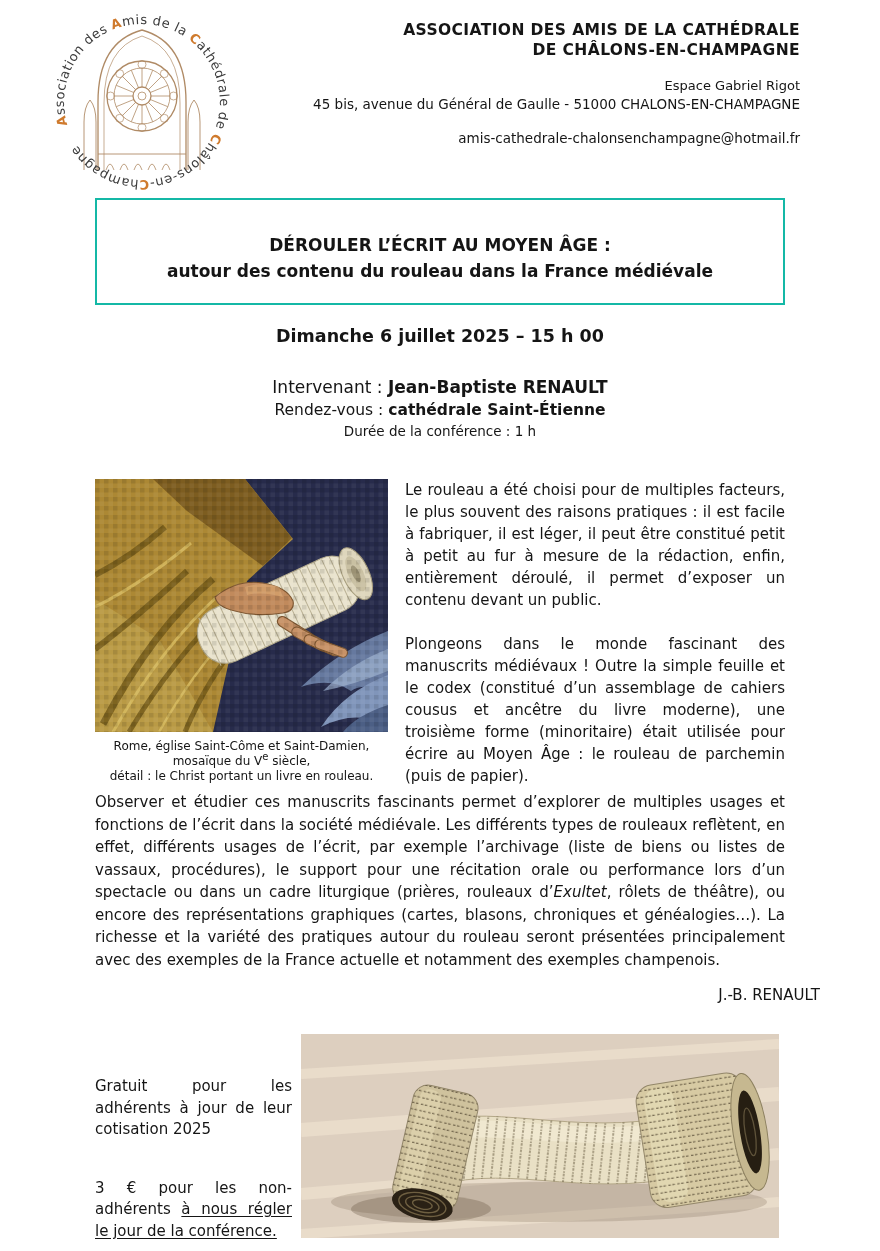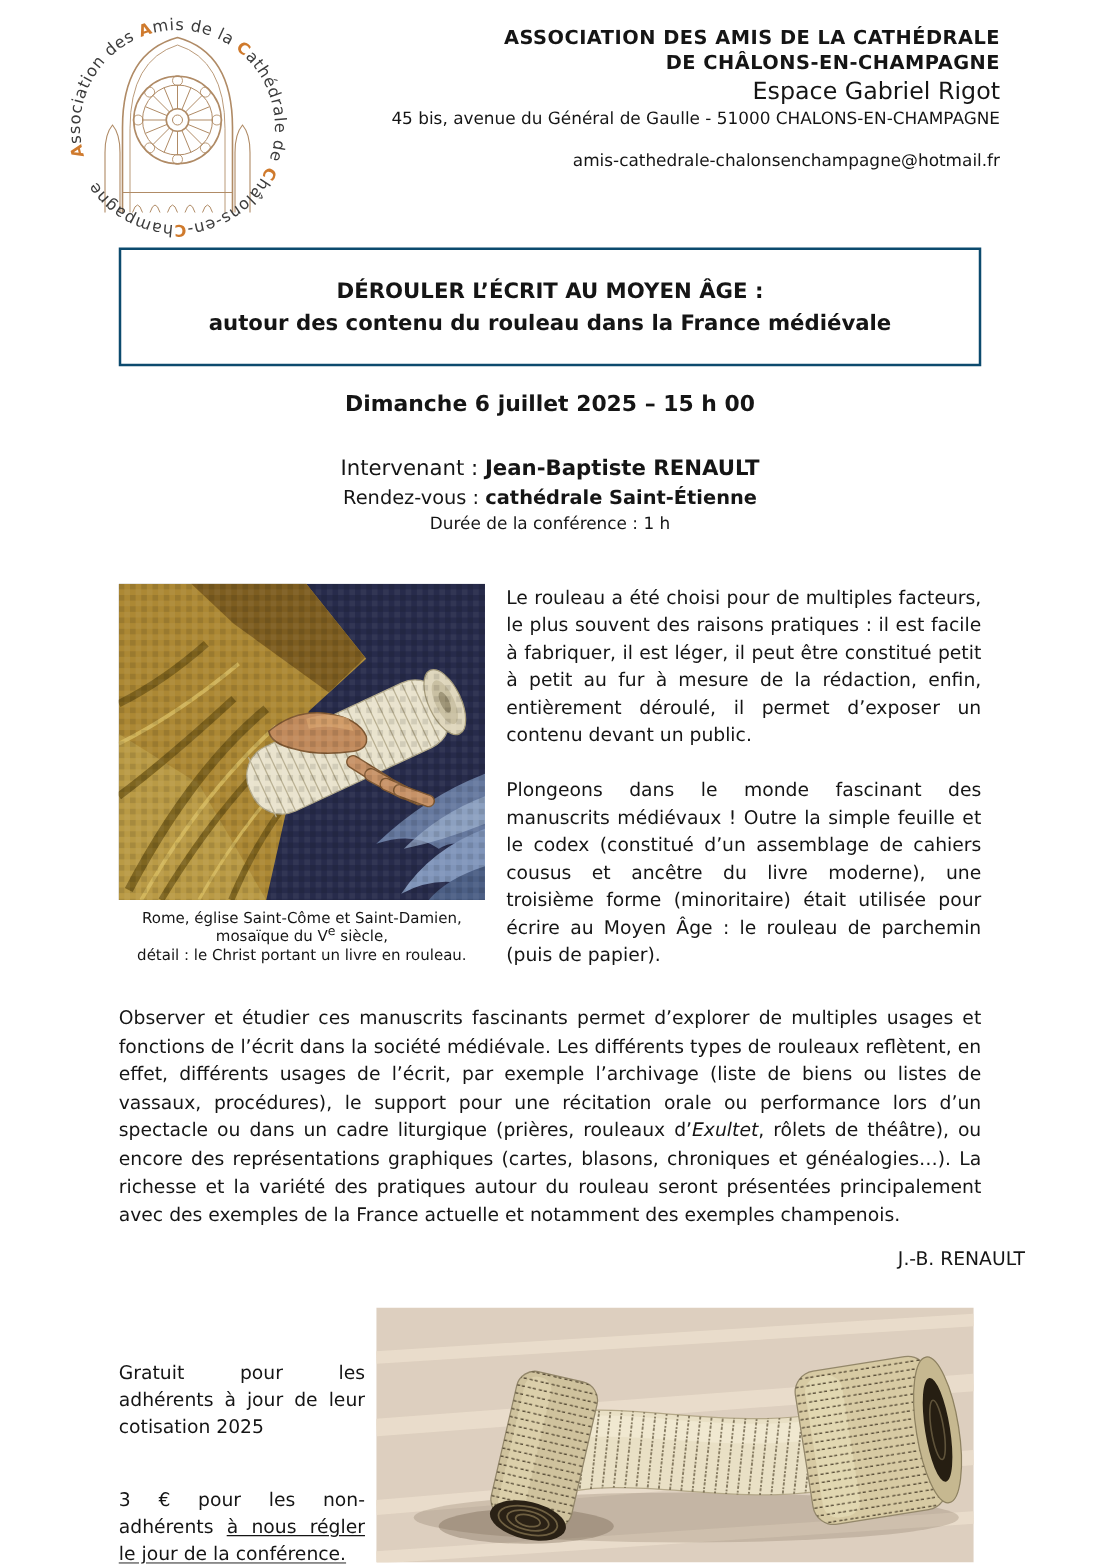--- a/index.html
+++ b/index.html
@@ -13,29 +13,29 @@
     overflow:hidden;
   }
 
   
   .hdr { position:relative; height:192px; padding-top:20px; }
   .logo-wrap { position:absolute; left:34px; top:8px; width:216px; height:186px; }
   .logo-circtext { font-size:13px; letter-spacing:0.55px; fill:#3c3c3c; font-family:"DejaVu Sans", sans-serif; }
   .logo-circtext .cap { fill:#cf7a2d; font-weight:bold; }
   .org-block { margin-left:150px; width:650px; text-align:right; }
   .org-name { font-size:15.5px; font-weight:bold; line-height:20px; letter-spacing:0.4px; }
-  .hdr-venue { margin-top:2px; font-size:19px; }
+  .hdr-venue { margin-top:18px; font-size:13px; }
   .hdr-address { margin-top:3px; font-size:13.5px; }
   .hdr-email { margin-top:18px; font-size:13.5px; }
 
   
   .title-box {
     margin:6px 95px 0 95px;
-    border:2px solid #0c4a6e;
-    padding:20px 8px 19px 8px;
+    border:2px solid #14b8a6;
+    padding:32px 8px 19px 8px;
     text-align:center;
     font-weight:bold; font-size:17px; line-height:26px;
   }
   sup { font-size:10px; line-height:0; vertical-align:super; }
 
   
   .event { margin-top:21px; text-align:center; }
   .event-date { font-size:17.5px; font-weight:bold; }
   .event-speaker { margin-top:31px; font-size:17px; }
   .event-meeting { margin-top:4px; font-size:15.5px; }
@@ -44,21 +44,21 @@
 
   
   .intro { display:flex; margin:40px 95px 0 95px; }
   .fig-mosaic { flex:0 0 293px; width:293px; }
   .fig-mosaic svg { display:block; }
   .mosaic-caption { margin-top:7px; font-size:12px; line-height:15px; text-align:center; }
   .intro-text { flex:1; margin-left:17px; font-size:15px; line-height:22px; text-align:justify; }
   .intro-text p + p { margin-top:22px; }
 
   
-  .body-para { margin:28px 95px 0 95px; font-size:15px; line-height:22.5px; text-align:justify; }
+  .body-para { margin:4px 95px 0 95px; font-size:15px; line-height:22.5px; text-align:justify; }
   .signature { margin:15px 60px 0 95px; text-align:right; font-size:15px; }
 
   
   .bottom { display:flex; margin:30px 0 0 95px; }
   .pricing { flex:0 0 197px; width:197px; padding-top:42px; font-size:15px; line-height:21.5px; text-align:justify; }
   .pricing-fee { margin-top:37px; }
   .u { text-decoration:underline; text-underline-offset:2px; }
   .fig-scroll { margin-left:9px; }
   .fig-scroll svg { display:block; }
 </style>

